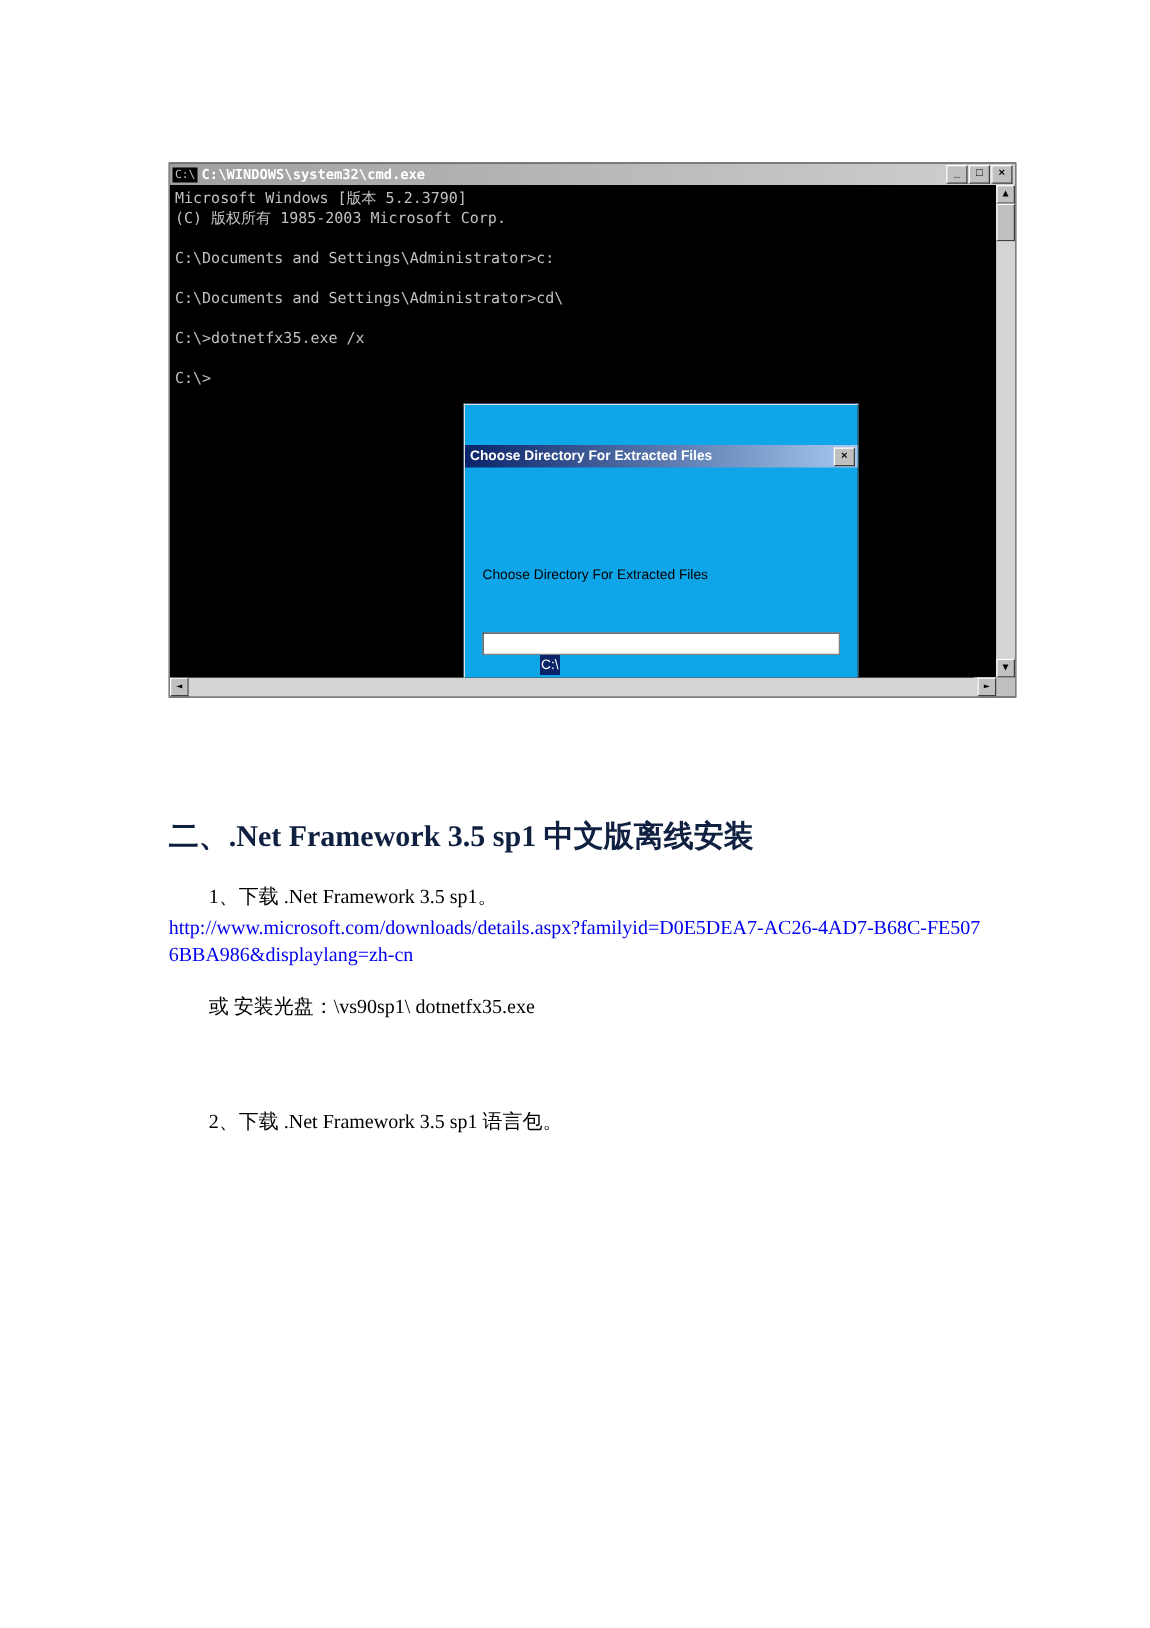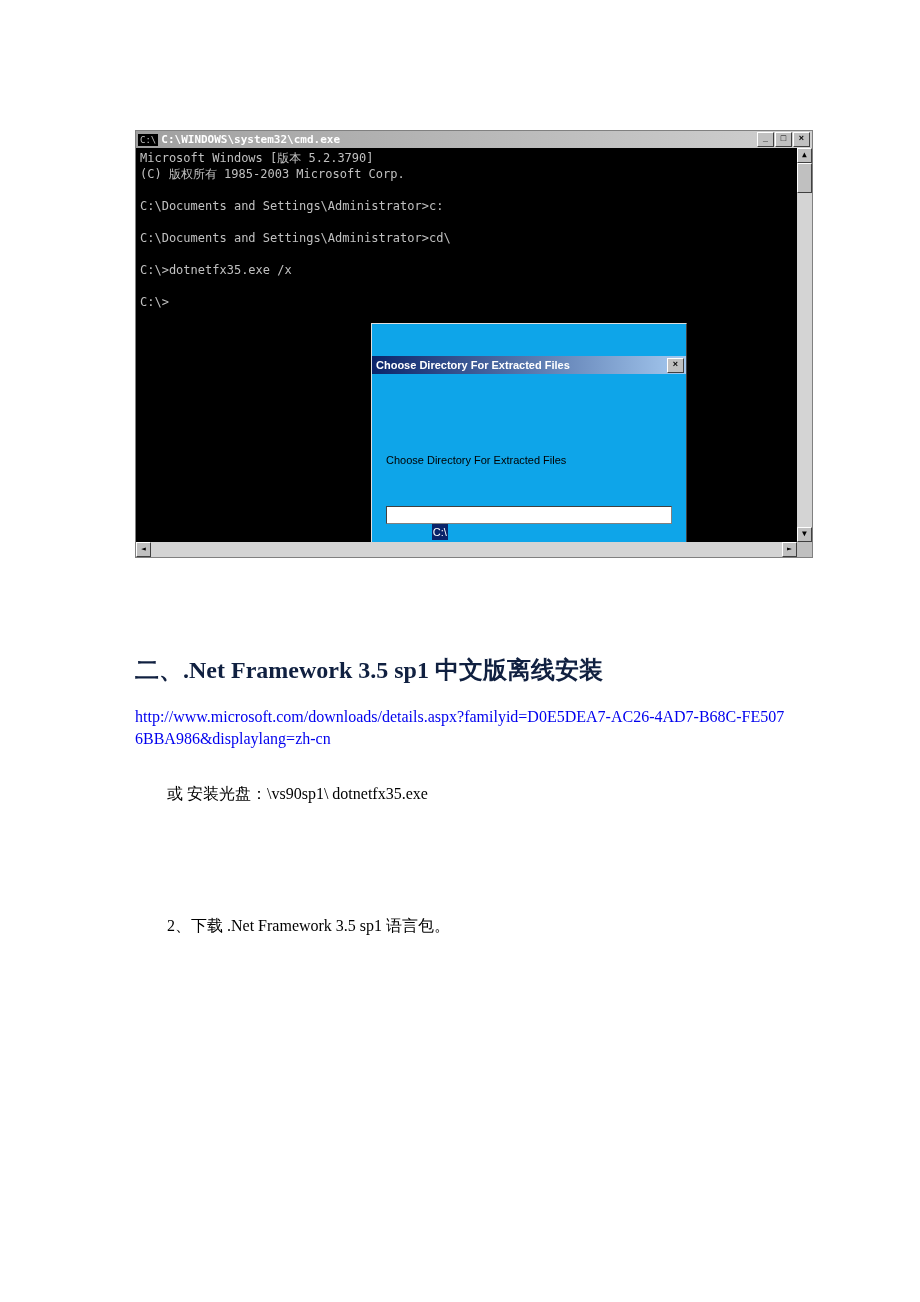--- a/index.html
+++ b/index.html
@@ -248,21 +248,22 @@
         <div class="scroll-btn">►</div>
       </div>
       <div class="scroll-corner"></div>
     </div>
   </div>
 
   <div class="doc-text">
 
     <div class="heading">二、.Net Framework 3.5 sp1 中文版离线安装</div>
 
+    <p class="indent">1、下载 .Net Framework 3.5 sp1。</p>
 
     <p class="link">http://www.microsoft.com/downloads/details.aspx?familyid=D0E5DEA7-AC26-4AD7-B68C-FE5076BBA986&amp;displaylang=zh-cn</p>
 
-    <p class="indent" style="margin-top:32px">或 安装光盘：\vs90sp1\ dotnetfx35.exe</p>
-
-    <p class="indent" style="margin-top:108px">2、下载 .Net Framework 3.5 sp1 语言包。</p>
+    <p class="indent" style="margin-top:18px">或 安装光盘：\vs90sp1\ dotnetfx35.exe</p>
+
+    <p class="indent" style="margin-top:68px">2、下载 .Net Framework 3.5 sp1 语言包。</p>
   </div>
 
 </div>
 
 </body></html>

